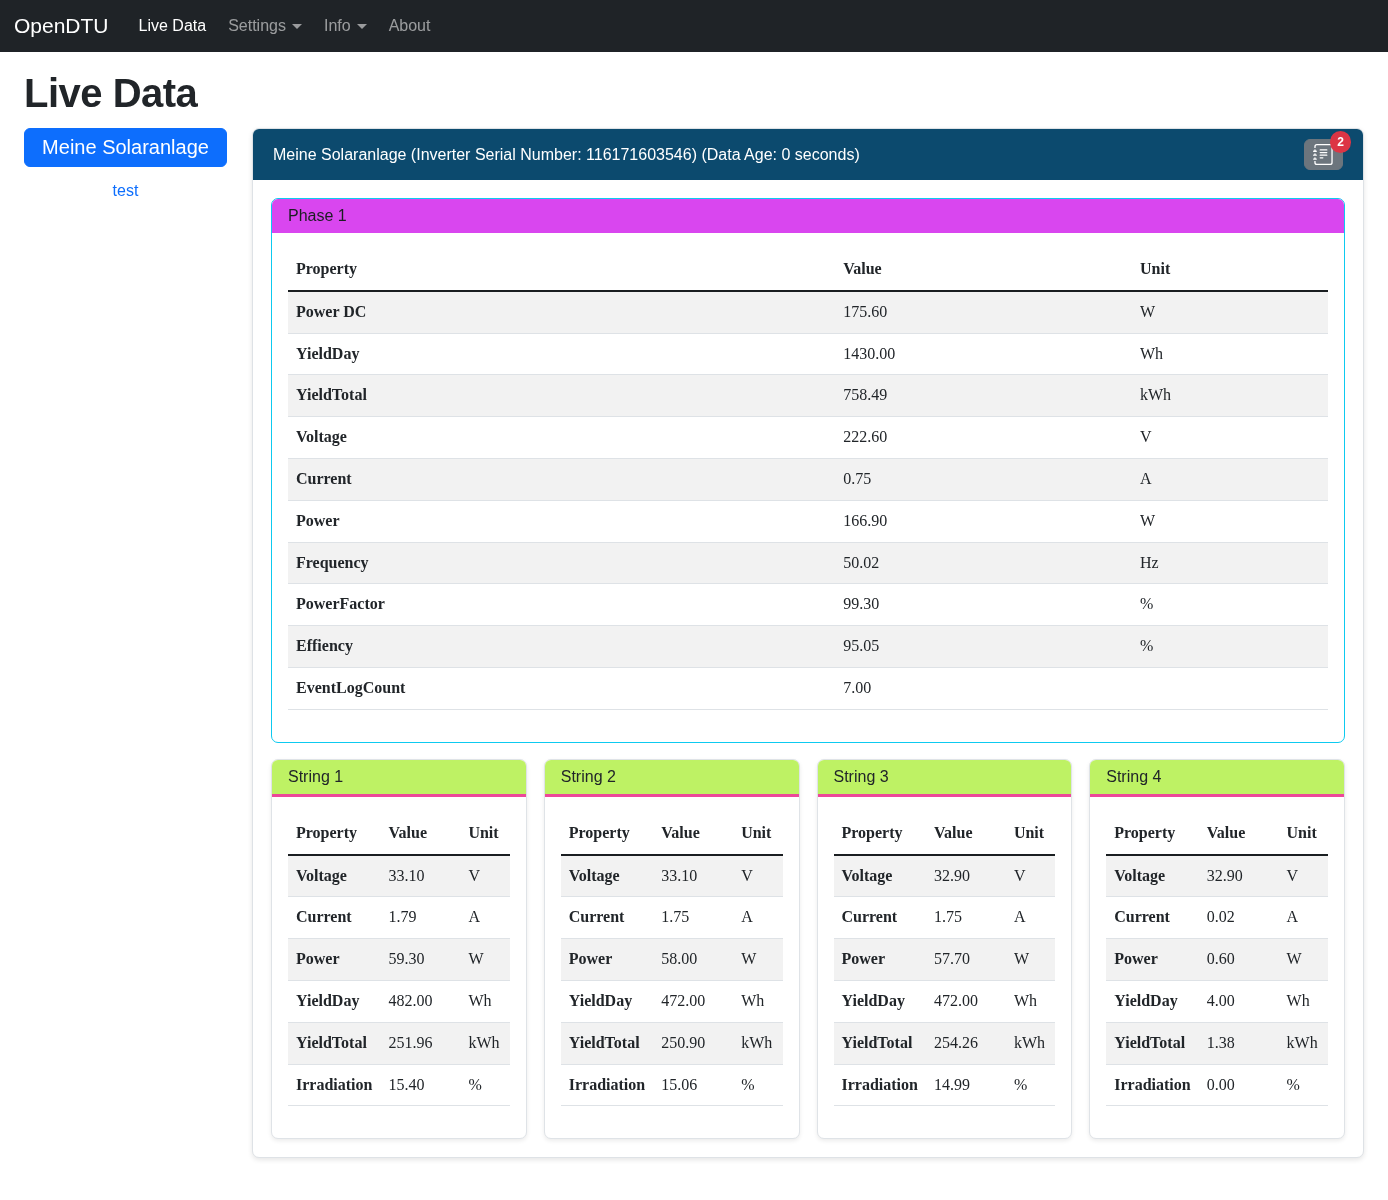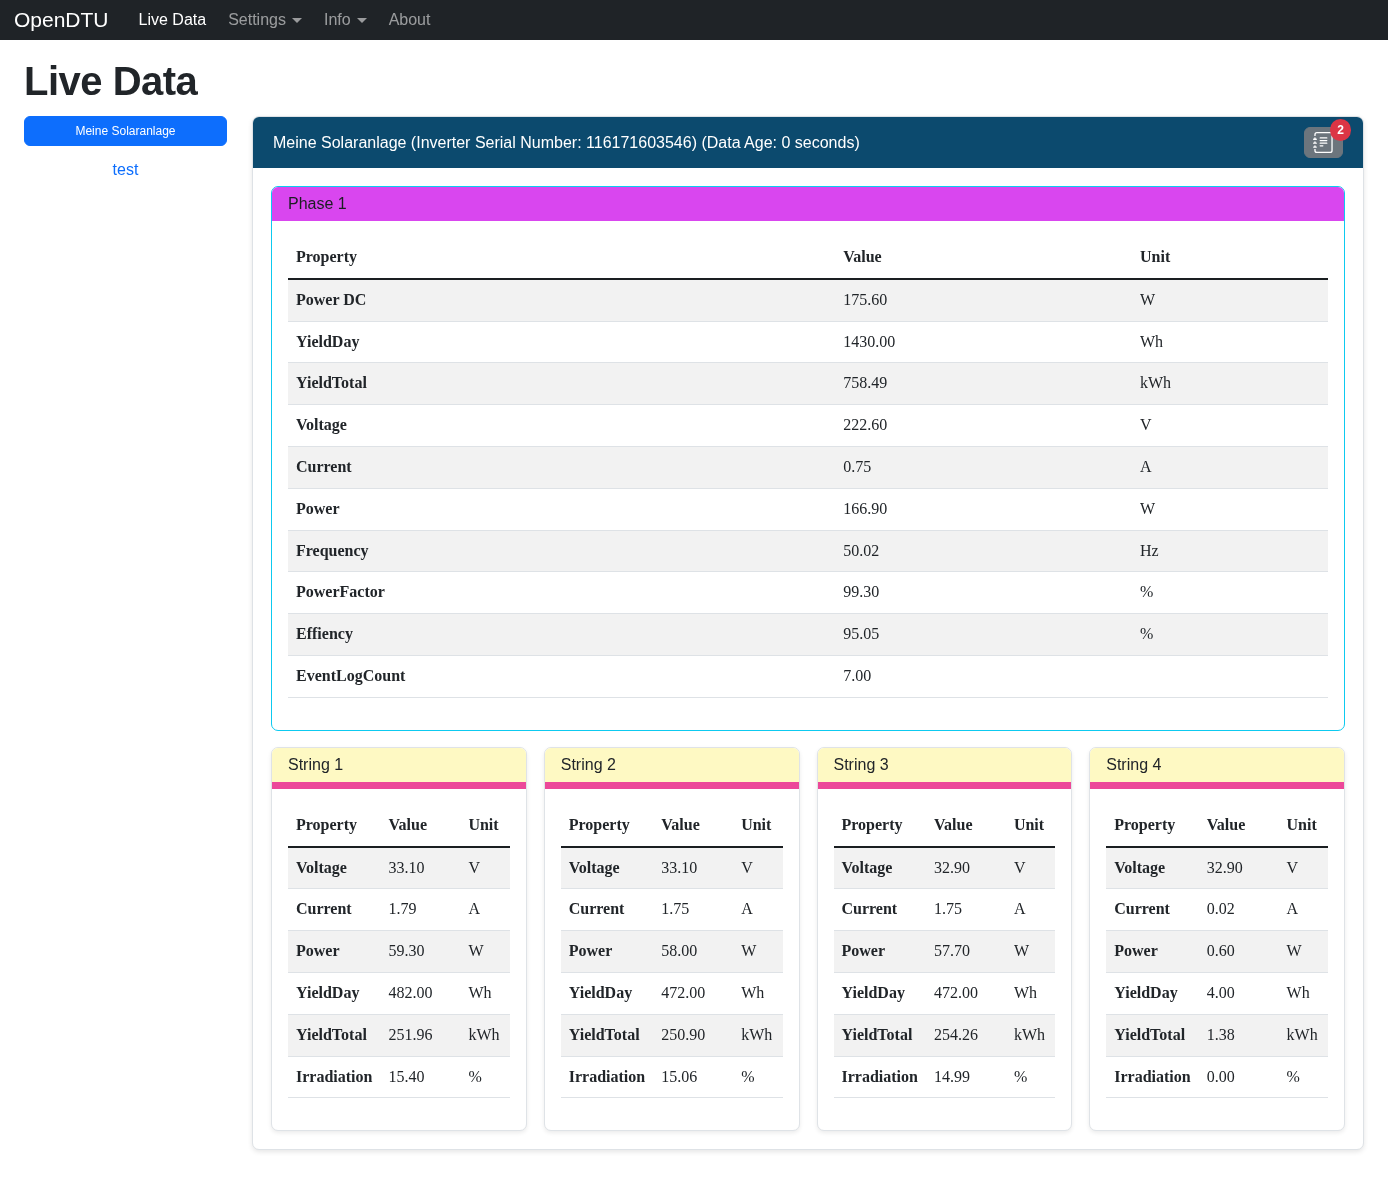--- a/index.html
+++ b/index.html
@@ -3,42 +3,42 @@
 <meta charset="utf-8">
 <style>
   * { box-sizing: border-box; }
   body {
     width: 1388px; height: 1200px; margin: 0;
     font-family: "Liberation Sans", "DejaVu Sans", sans-serif;
     font-size: 16px; color: #212529; background: #fff;
   }
   
   .navbar {
-    height: 40px; background: #1f2327; display: flex; align-items: center;
+    height: 52px; background: #1f2327; display: flex; align-items: center;
     padding: 0 14px;
   }
   .brand { color: #fff; font-size: 21px; text-decoration: none; margin-right: 22px; }
   .nav-link {
     color: rgba(255,255,255,.55); text-decoration: none; padding: 8px;
     margin-right: 6px; display: inline-flex; align-items: center;
   }
   .nav-link.active { color: #fff; }
   .caret {
     width: 0; height: 0; display: inline-block; margin-left: 6px;
     border-top: 5px solid currentColor; border-left: 5px solid transparent;
     border-right: 5px solid transparent;
   }
   
   .container { padding: 0 24px; }
   h1.page-title { font-size: 40px; font-weight: 600; margin: 19px 0 12px; letter-spacing: -0.5px; }
   .layout { display: flex; gap: 25px; align-items: flex-start; }
   .sidebar { width: 203px; flex: none; }
   .inverter-btn {
     width: 100%; background: #0d6efd; border: 1px solid #0d6efd; color: #fff;
-    font-size: 12px; font-family: inherit; padding: 7px 12px; border-radius: 6px; cursor: pointer;
+    font-size: 20px; font-family: inherit; padding: 7px 12px; border-radius: 6px; cursor: pointer;
   }
   .test-link { display: block; text-align: center; margin-top: 15px; color: #0d6efd; text-decoration: none; }
   
   .main-col { flex: 1; }
   .card { border-radius: 7px; background: #fff; }
   .main-card {
     border: 1px solid #dee2e6; box-shadow: 0 2px 5px rgba(0,0,0,.1);
     overflow: visible; margin-bottom: 10px;
   }
   .main-card-header {
@@ -74,21 +74,21 @@
   .phase-table col.c-unit { width: 196px; }
   .string-table col.c-unit { width: 50px; }
   .string-table col.c-val { width: 86px; }
   
   .strings-row { display: flex; gap: 17px; }
   .string-card {
     flex: 1; border: 1px solid #dfe3e7; box-shadow: 0 2px 4px rgba(0,0,0,.08);
     min-height: 378px;
   }
   .string-card-header {
-    background: #fef9c3; border-bottom: 7px solid #ec4899; padding: 8px 16px;
+    background: #bef264; border-bottom: 3px solid #ec4899; padding: 8px 16px;
     border-radius: 6px 6px 0 0; color: #212529;
   }
 </style>
 </head>
 <body>
 
 <nav class="navbar">
   <a href="#" class="brand">OpenDTU</a>
   <a href="#" class="nav-link active">
       <span>Live Data</span>

